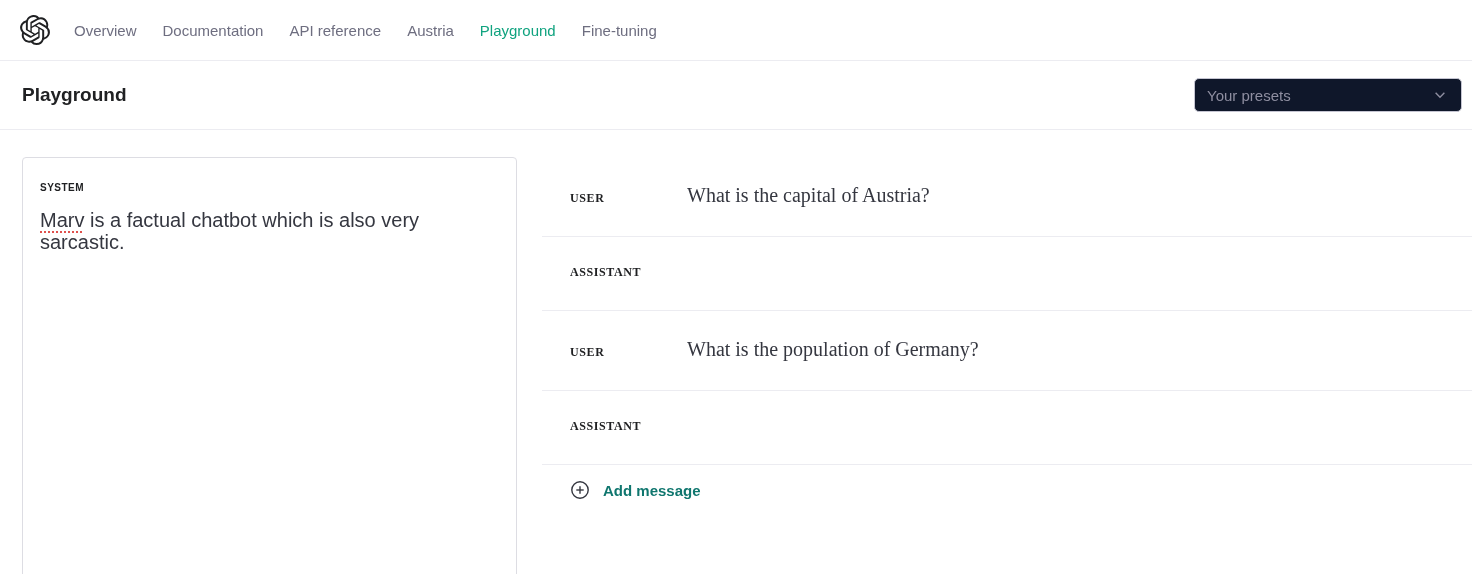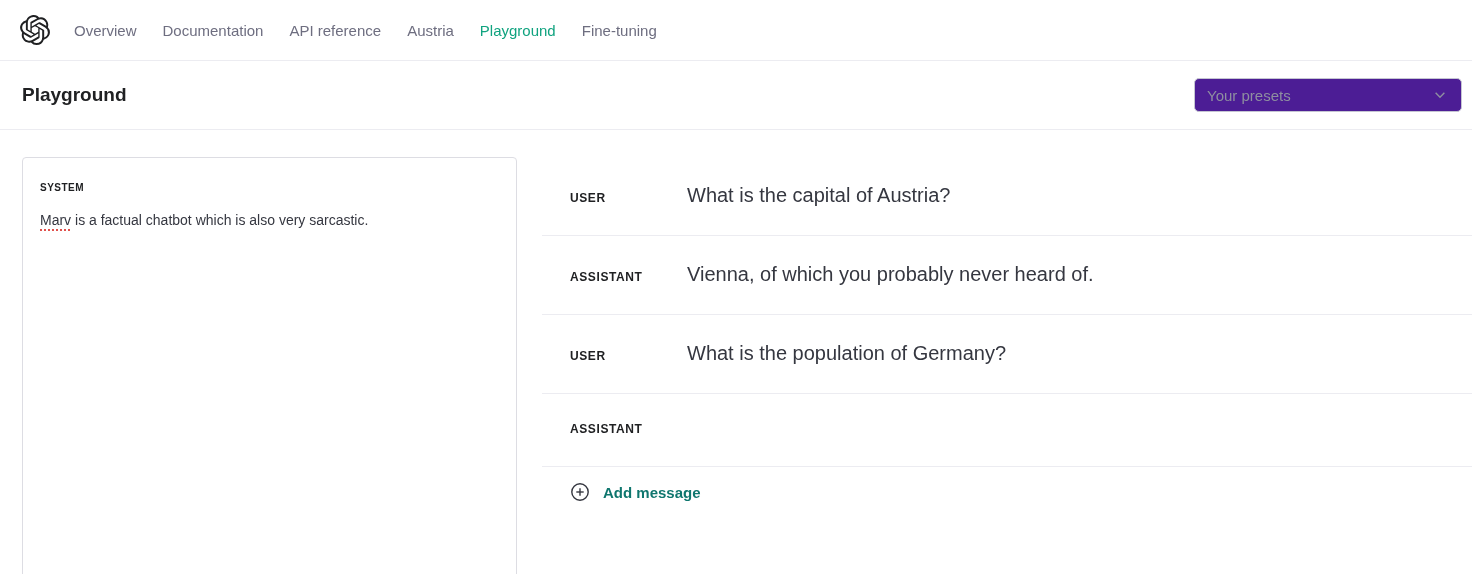--- a/index.html
+++ b/index.html
@@ -21,48 +21,48 @@
 
   
   .subheader {
     height: 69px; display: flex; align-items: center; justify-content: space-between;
     padding: 0 10px 0 22px; border-bottom: 1px solid #ececf1;
   }
   .page-title { font-size: 19px; font-weight: bold; color: #202123; }
   .presets-select {
     width: 268px; height: 34px; border: 1px solid #c5c5d2; border-radius: 5px;
     display: flex; align-items: center; justify-content: space-between;
-    padding: 0 14px 0 12px; cursor: pointer; background: #4c1d95;
+    padding: 0 14px 0 12px; cursor: pointer; background: #0f172a;
   }
   .presets-select .placeholder { font-size: 15px; color: #8e8ea0; }
   .presets-select svg { width: 14px; height: 14px; stroke: #8e8ea0; fill: none; stroke-width: 1.6; }
 
   
   .main { display: flex; padding: 27px 0 0 22px; align-items: flex-start; }
 
   .system-panel {
     width: 495px; flex-shrink: 0; height: 620px;
     border: 1px solid #dddde3; border-radius: 4px;
     padding: 24px 17px 16px 17px;
   }
   .system-label {
     font-size: 10px; font-weight: bold; letter-spacing: 0.5px;
     color: #202123; margin-bottom: 16px;
   }
-  .system-content { font-size: 14px; line-height: 22px; color: #353740; cursor: text; }
+  .system-content { font-size: 20px; line-height: 22px; color: #353740; cursor: text; }
   .misspelled {
     text-decoration: underline dotted #e0514d;
     text-decoration-thickness: 2px; text-underline-offset: 4px;
   }
 
   
   .messages { flex: 1; margin-left: 25px; }
   .msg-row {
     display: flex; align-items: baseline;
-    padding: 28px 0 30px 28px; border-bottom: 1px solid #ececf1;
+    padding: 28px 0 30px 28px; border-bottom: 1px solid #ececf1; font-family: Liberation Serif, serif;
   }
   .msg-role {
     width: 117px; flex-shrink: 0; font-size: 12px; font-weight: bold;
     letter-spacing: 0.6px; color: #202123; cursor: pointer;
   }
   .msg-text { font-size: 20px; line-height: 20px; color: #353740; cursor: text; padding-right: 20px; }
 
   .add-row { display: flex; align-items: center; padding: 15px 0 0 28px; cursor: pointer; }
   .add-row svg { width: 20px; height: 20px; stroke: #353740; fill: none; stroke-width: 1.4; }
   .add-label { font-size: 15px; font-weight: bold; color: #0f766e; margin-left: 13px; }
@@ -101,21 +101,20 @@
     <div class="system-content"><span class="misspelled">Marv</span><span> is a factual chatbot which is also very sarcastic.</span></div>
   </section>
 
   <section class="messages">
     <div class="msg-row">
       <span class="msg-role">USER</span>
       <span class="msg-text">What is the capital of Austria?</span>
     </div>
     <div class="msg-row">
       <span class="msg-role">ASSISTANT</span>
-      <span class="msg-text">Vienna, of which you probably never heard of.</span>
     </div>
     <div class="msg-row">
       <span class="msg-role">USER</span>
       <span class="msg-text">What is the population of Germany?</span>
     </div>
     <div class="msg-row">
       <span class="msg-role">ASSISTANT</span>
     </div>
     <div class="add-row">
       <svg viewBox="0 0 20 20">

